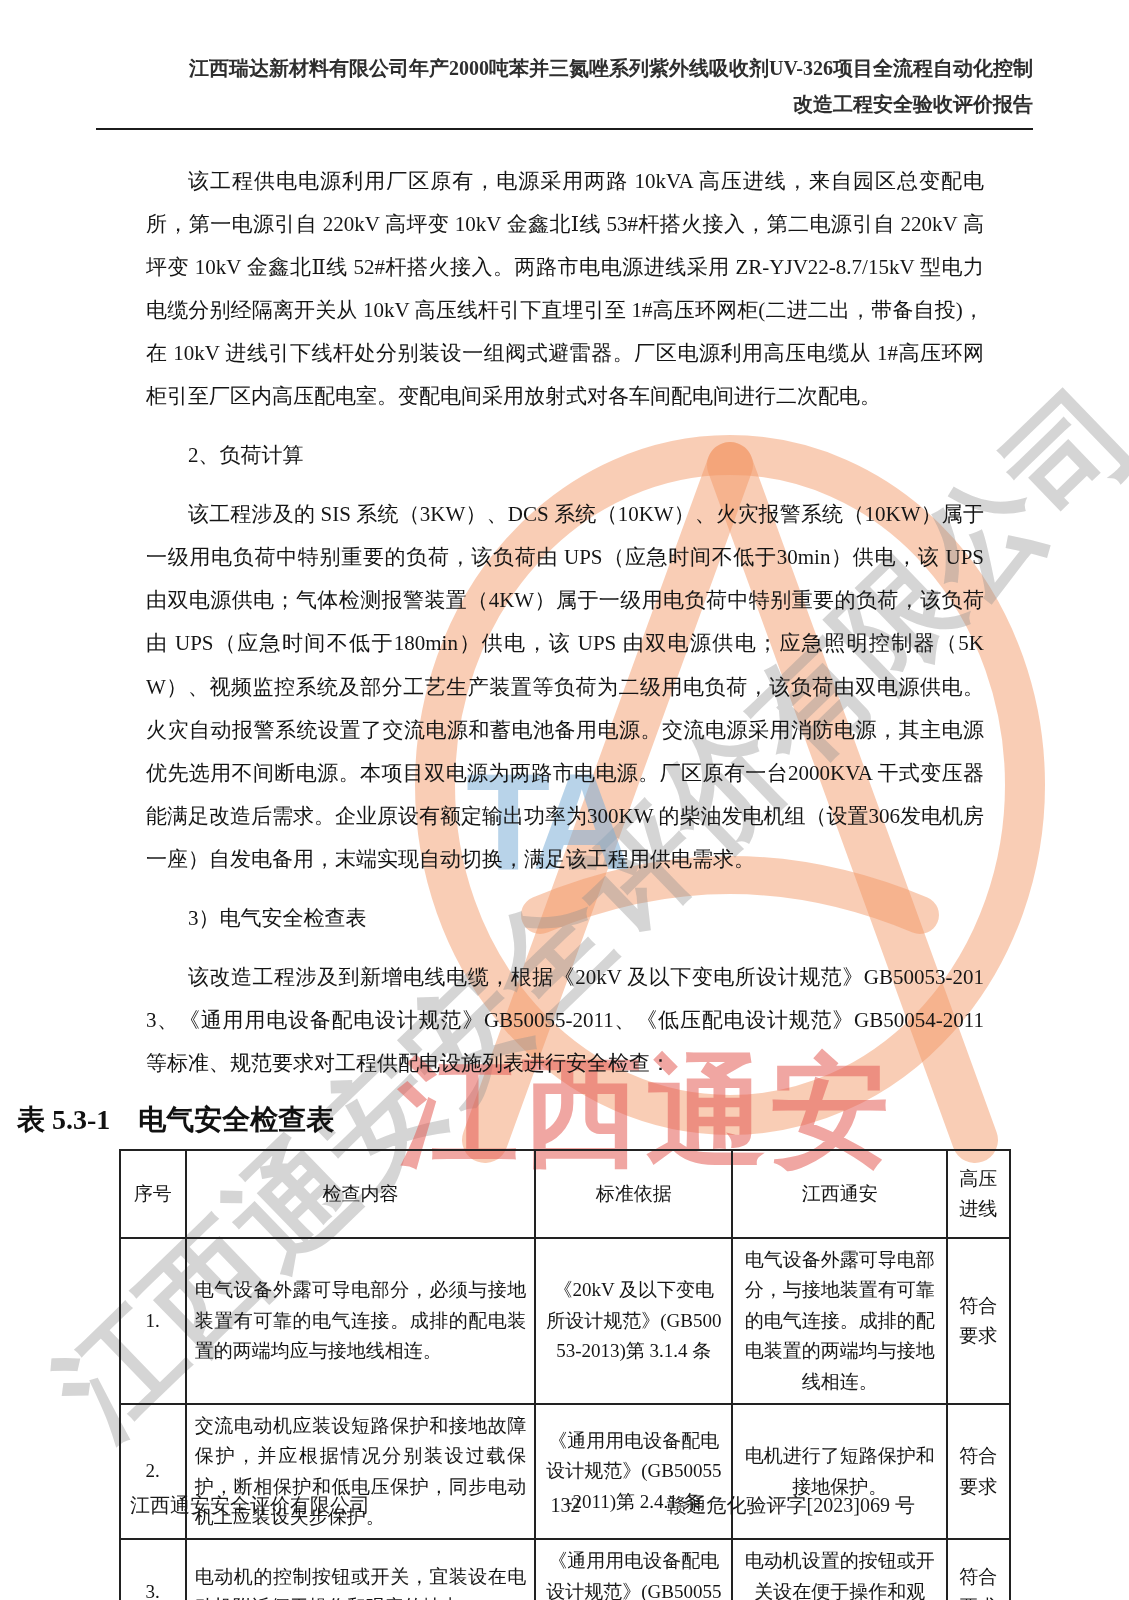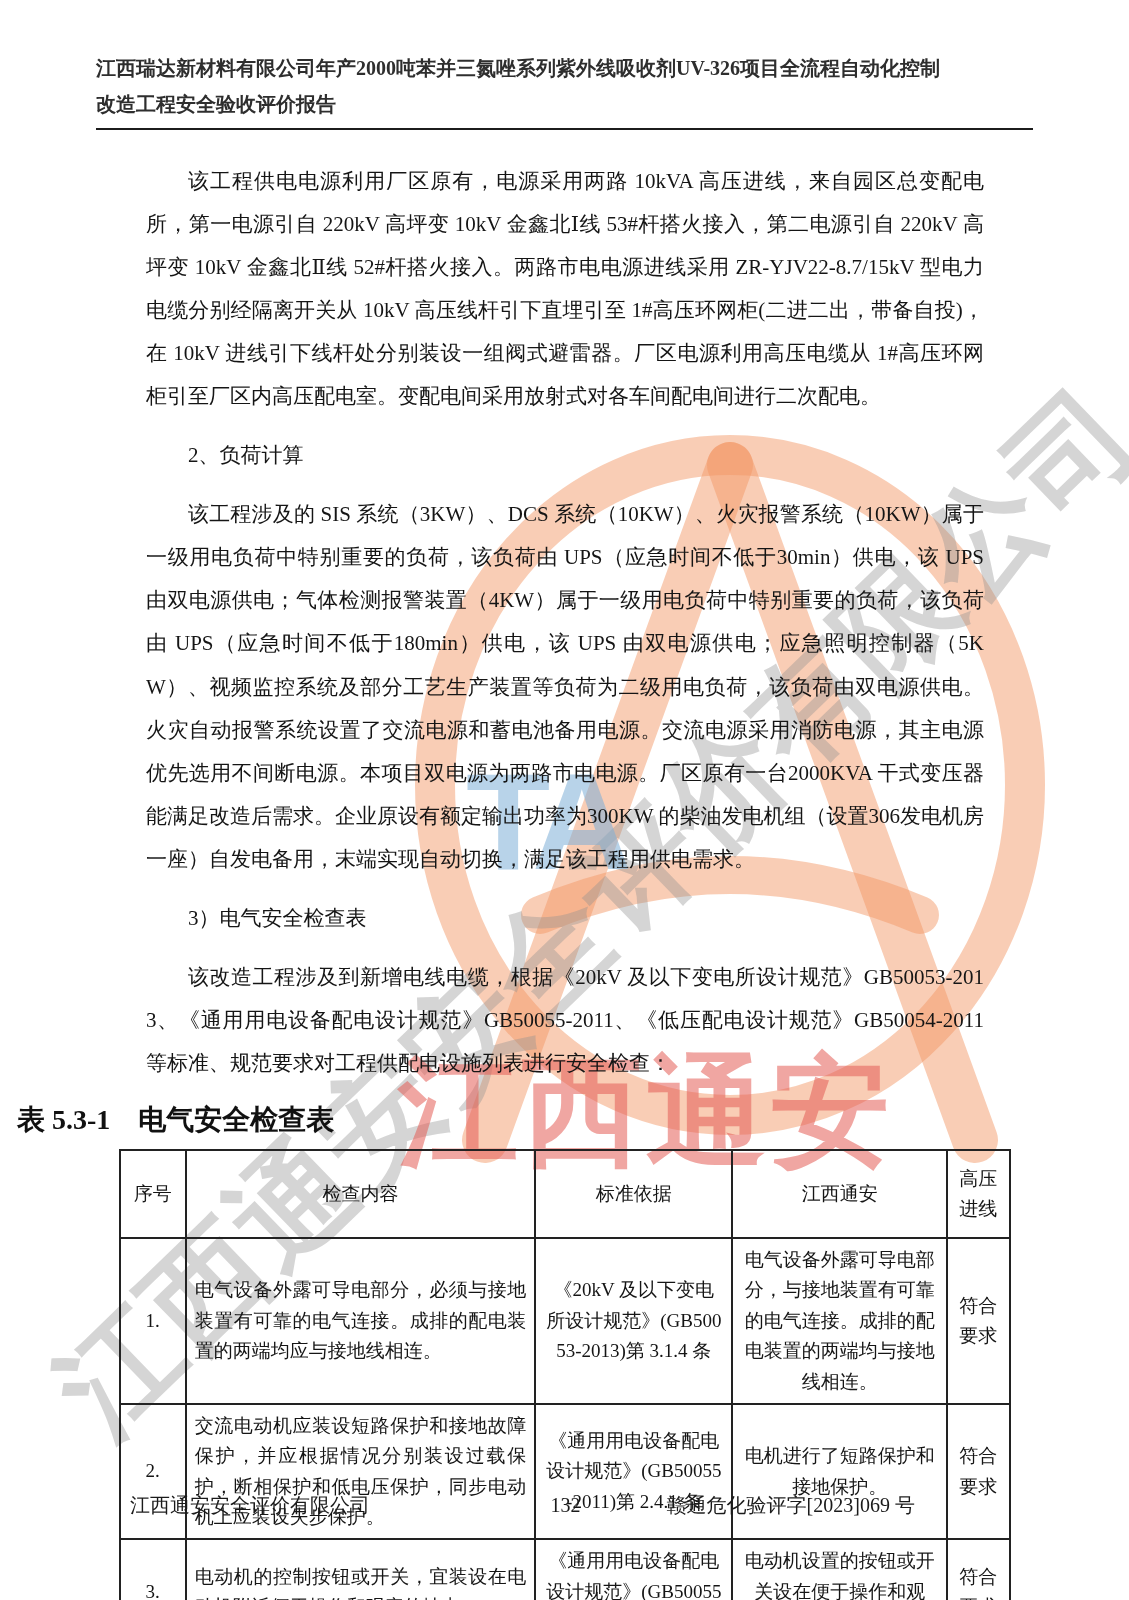--- a/index.html
+++ b/index.html
@@ -26,21 +26,21 @@
     position:absolute;left:398px;top:1032px;
     font-size:120px;font-weight:bold;letter-spacing:4px;white-space:nowrap;
     color:rgba(228,92,86,0.55);
     font-family:Liberation Sans, sans-serif;
   }
   .wm-logo{position:absolute;left:375px;top:395px;}
   
   .content{position:relative;z-index:1;}
   .doc-header{
     margin:0 96px;padding:50px 0 6px 0;
-    text-align:left;font-size:20px;font-weight:bold;line-height:1.8;color:#2e2e2e;
+    text-align:right;font-size:20px;font-weight:bold;line-height:1.8;color:#2e2e2e;
     border-bottom:2px solid #1c1c1c;
   }
   .doc-header .hl{display:block;}
   .body-text{
     margin:30px 129px 0 130px;
     font-size:21px;line-height:2.05;text-align:justify;word-break:break-all;color:#151515;
   }
   .body-text p{margin:16px;text-indent:2em;}
   .table-title{
     text-align:left;font-size:28px;font-weight:bold;margin:14px 0 10px 0;color:#111;padding-left:17px;

